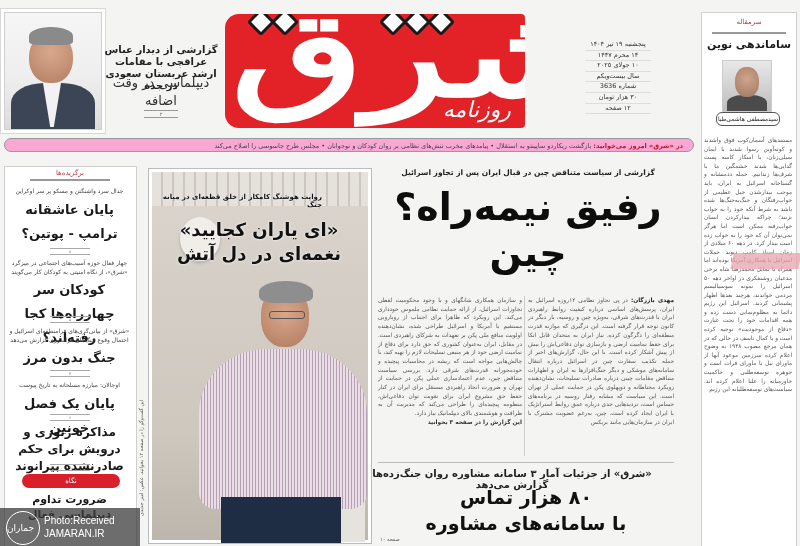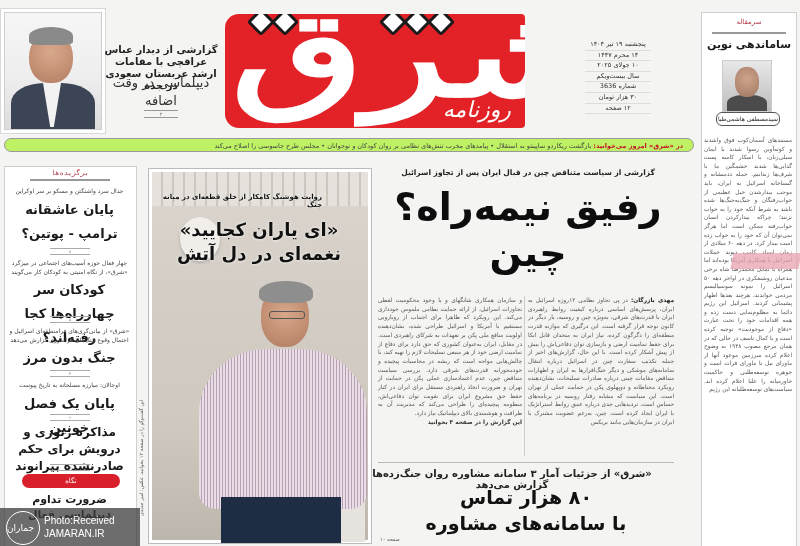--- a/index.html
+++ b/index.html
@@ -33,26 +33,26 @@
   .edit-label { left:712px; top:18px; width:74px; font-size:7px; color:#b23a48; border-bottom:2px double #999; padding-bottom:6px; }
   .edit-title { left:704px; top:38px; width:90px; font-size:11px; font-weight:bold; }
   .edit-photo { left:722px; top:60px; width:48px; height:50px; background:linear-gradient(180deg,#e8e8e8,#bdbdbd); border:1px solid #ccc; overflow:hidden; }
   .edit-photo .h2 { position:absolute; left:12px; top:6px; width:24px; height:30px; border-radius:45%; background:radial-gradient(circle at 50% 40%,#d0a48c,#9f7762); }
   .edit-photo .s2 { position:absolute; left:4px; top:34px; width:40px; height:20px; border-radius:40% 40% 0 0; background:#4b4b4b; }
   .edit-author { left:716px; top:112px; width:62px; height:12px; border:1px solid #555; border-radius:6px; font-size:6px; line-height:12px; background:#fff; }
   .edit-body { left:704px; top:136px; width:88px; font-size:5.8px; line-height:8.6px; color:#555; text-align:justify; direction:rtl; }
   .watermark-pink { left:732px; top:253px; width:68px; height:16px; background:#e8a2ae; opacity:.75; transform:skewX(-12deg); }
 
   
-  .ticker { left:4px; top:138px; width:690px; height:14px; border:1px solid #999; border-radius:7px; background:#bef264; font-size:6.5px; line-height:14px; direction:rtl; text-align:right; padding-right:10px; box-sizing:border-box; white-space:nowrap; overflow:hidden; color:#444; }
+  .ticker { left:4px; top:138px; width:690px; height:14px; border:1px solid #999; border-radius:7px; background:#f9a8d4; font-size:6.5px; line-height:14px; direction:rtl; text-align:right; padding-right:10px; box-sizing:border-box; white-space:nowrap; overflow:hidden; color:#444; }
   .ticker b { color:#c4122a; font-weight:bold; }
 
   
   .left-col { left:4px; top:166px; width:131px; height:380px; background:#fff; border:1px solid #cfcfcf; }
-  .lc-label { left:30px; top:169px; width:80px; font-size:7px; color:#b23a48; border-bottom:2px double #999; padding-bottom:2px;font-family:Liberation Mono, monospace; }
+  .lc-label { left:30px; top:169px; width:80px; font-size:7px; color:#b23a48; border-bottom:2px double #999; padding-bottom:2px; }
   .lc-kicker { font-size:6px; line-height:9px; color:#444; width:125px; left:7px; }
   .lc-head { font-size:13px; line-height:24px; font-weight:bold; width:125px; left:7px; }
   .lc-sep { left:50px; width:40px; height:5px; border-top:1px solid #aaa; border-bottom:1px solid #aaa; font-size:4px; line-height:5px; color:#777; }
   .negah { left:22px; top:474px; width:98px; height:14px; background:#d91f2b; border-radius:7px; color:#fff; font-size:7px; line-height:14px; }
 
   
   .feature { left:148px; top:168px; width:222px; height:374px; border:1px solid #bbb; background:#fff; overflow:hidden; }
   .feature-bg { position:absolute; inset:3px; background:linear-gradient(180deg,#dcd6cf 0%,#d4cec6 30%,#cfc8bf 70%,#bdb6ad 100%); }
   .fence { position:absolute; left:0; right:0; top:0; height:34px; background:repeating-linear-gradient(90deg,#e8e4df 0 9px,#c9c3bc 9px 11px); opacity:.8; }
   .lamp { position:absolute; left:28px; top:45px; width:40px; height:44px; border-radius:50%; background:#f1eee9; box-shadow:0 2px 3px #aaa; }

